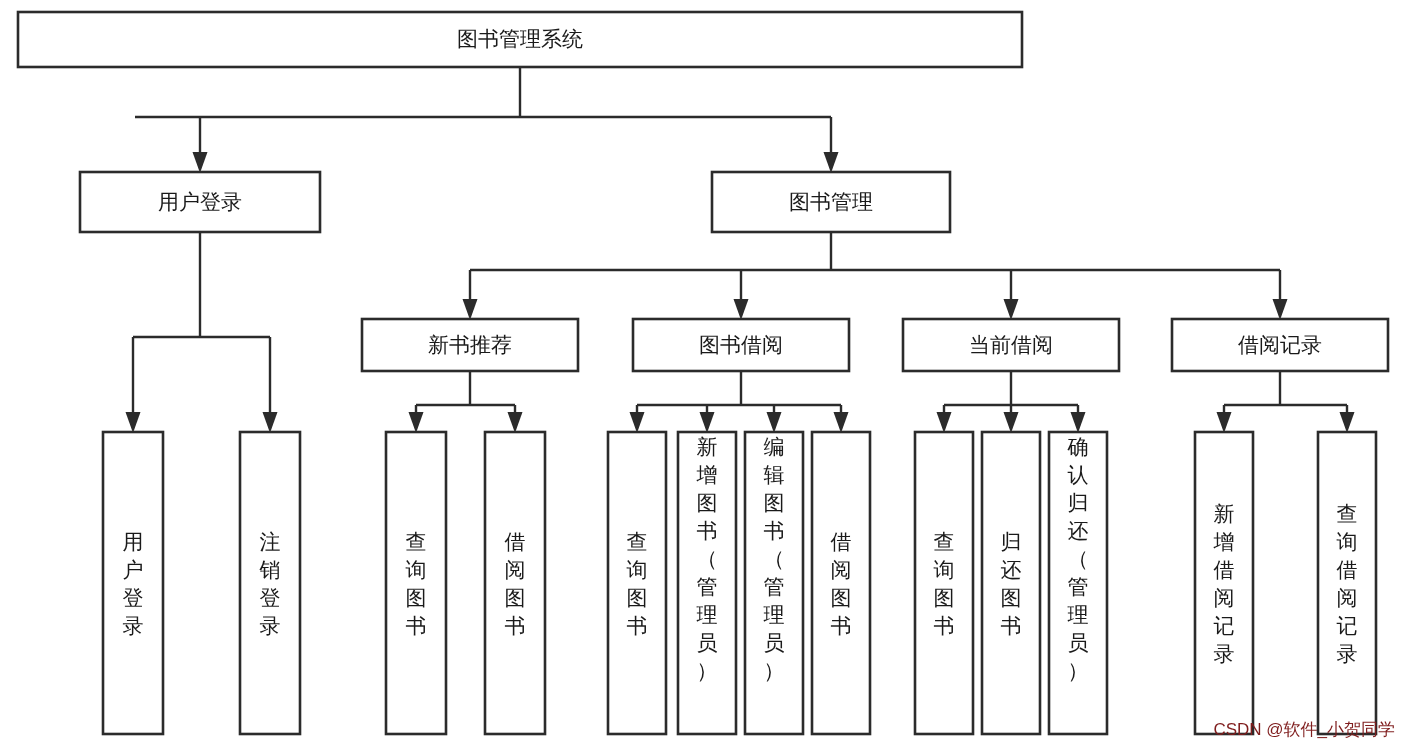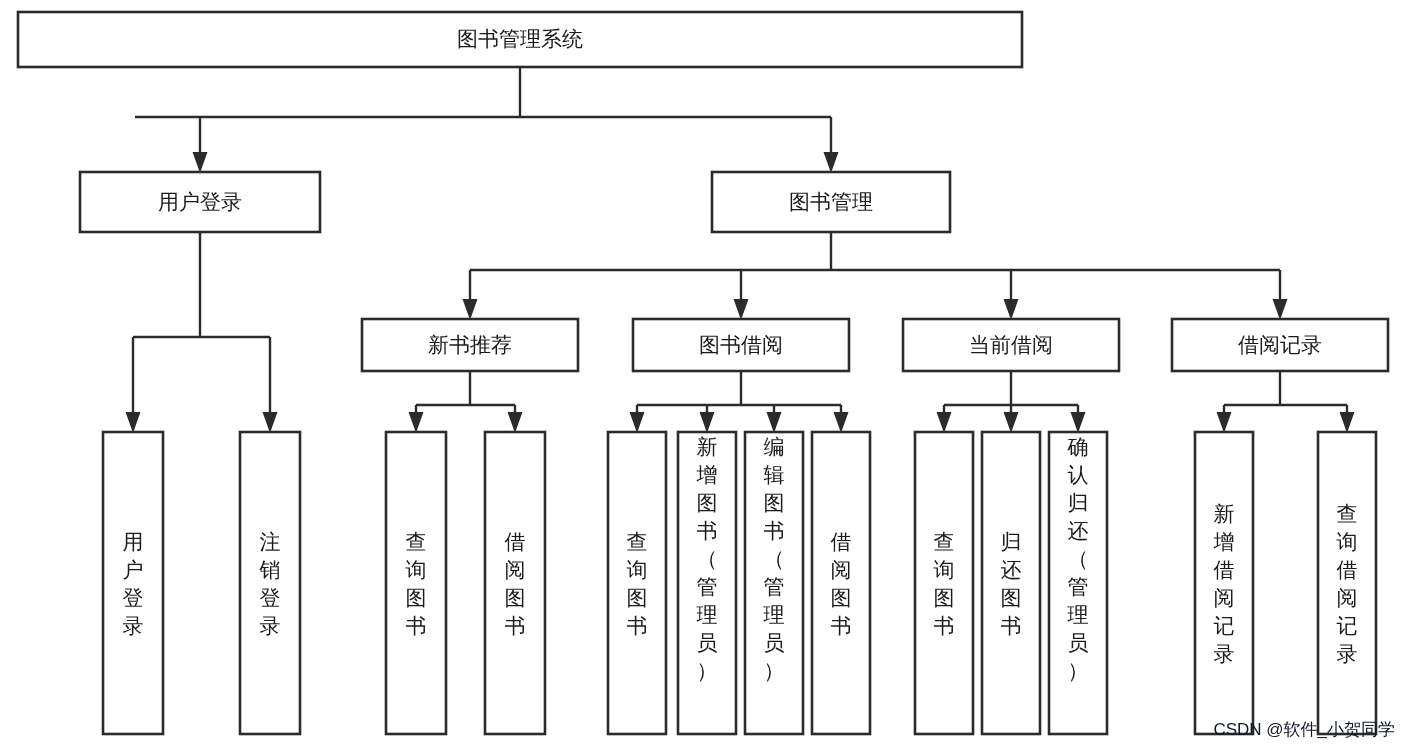--- a/index.html
+++ b/index.html
@@ -54,21 +54,21 @@
     font-size: 21px;
     fill: #1a1a1a;
     text-anchor: middle;
   }
   .watermark-text {
     position: absolute;
     right: 10px;
     bottom: 6px;
     font-family: "Liberation Sans", "DejaVu Sans", sans-serif;
     font-size: 17px;
-    color: #0f172a;
+    color: #7f1d1d;
     white-space: nowrap;
     user-select: none;
   }
 </style>
 </head>
 <body>
 
 <div id="diagram-root">
   <svg id="chart-svg" viewBox="0 0 1405 747">
     <g id="edges-layer">

